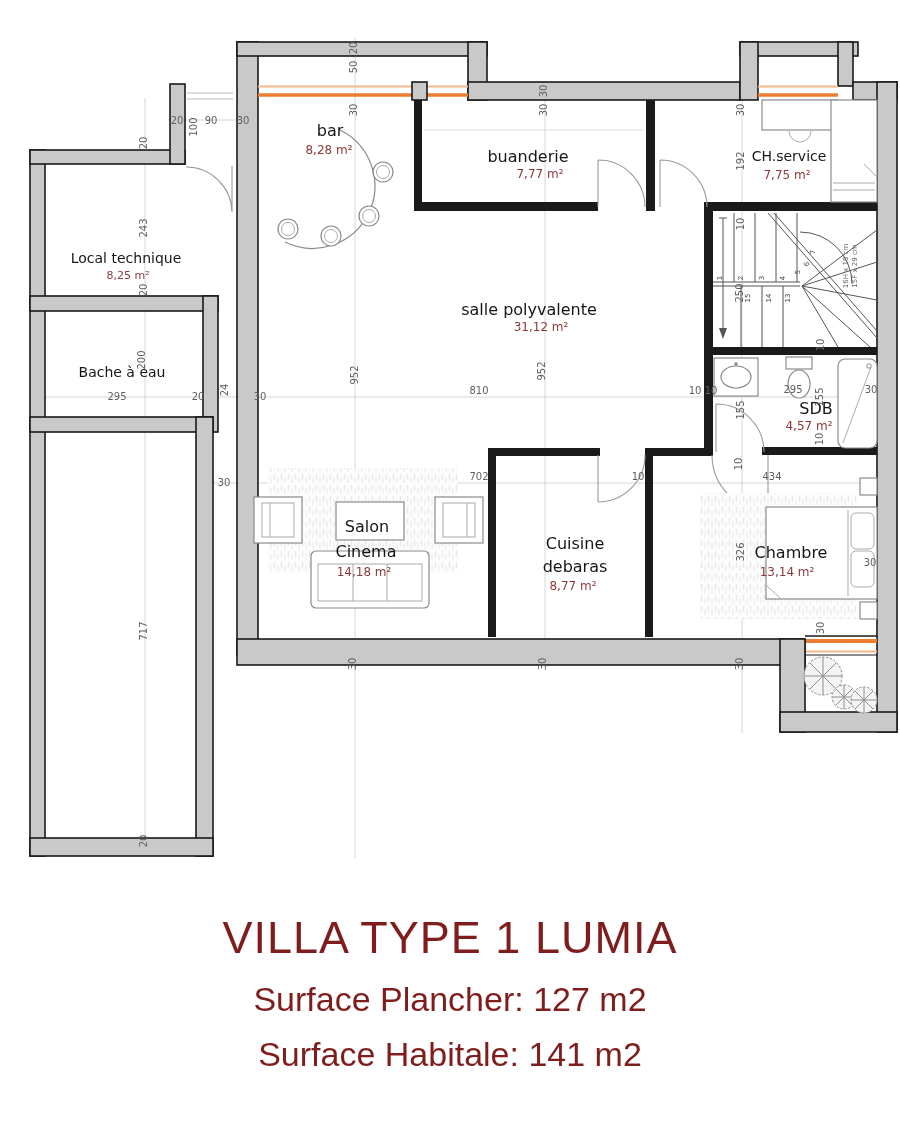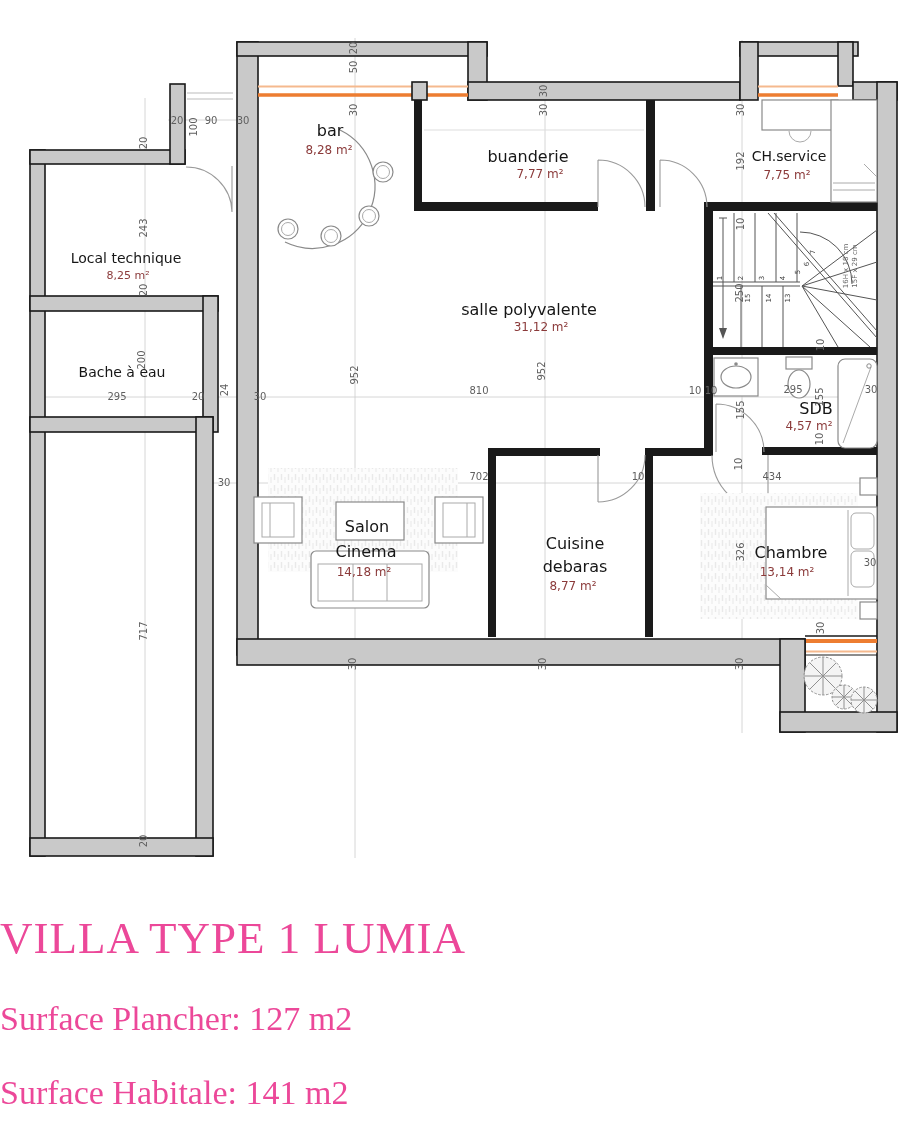--- a/index.html
+++ b/index.html
@@ -12,23 +12,23 @@
   .room-sm{font:14px "DejaVu Sans","Liberation Sans",sans-serif;fill:#161616;text-anchor:middle;}
   .area{font:12px "DejaVu Sans","Liberation Sans",sans-serif;fill:#8b3a3a;text-anchor:middle;}
   .area-sm{font:11px "DejaVu Sans","Liberation Sans",sans-serif;fill:#8b3a3a;text-anchor:middle;}
   .wall{fill:#c9c9c9;stroke:#1a1a1a;stroke-width:1.6;}
   .iwall{fill:#1a1a1a;stroke:none;}
   .guide{stroke:#cccccc;stroke-width:0.8;fill:none;}
   .door{stroke:#9a9a9a;stroke-width:1.1;fill:none;}
   .furn{stroke:#8a8a8a;stroke-width:1.2;fill:#ffffff;}
   .furn-l{stroke:#aaaaaa;stroke-width:1;fill:none;}
   .stair{stroke:#555;stroke-width:1;fill:none;}
-  .titleblock{font-family:Liberation Serif, serif;color:#ec4899;}
+  .titleblock{text-align:center;font-family:Liberation Sans, sans-serif;color:#7f1d1d;}
   .titleblock h1{font-size:45px;font-weight:normal;margin:40px 0 0 0;letter-spacing:1px;}
-  .titleblock p{font-size:34px;font-weight:normal;margin:36px 0 0 0;}
+  .titleblock p{font-size:34px;font-weight:normal;margin:16px 0 0 0;}
 </style>
 </head>
 <body>
 
 <div id="stage">
   <svg width="900" height="872" viewBox="0 0 900 872">
     <defs>
       <pattern id="rug" width="7" height="11" patternUnits="userSpaceOnUse">
         <rect width="7" height="11" fill="#fcfcfc"></rect>
         <path d="M1.5,1 V7" stroke="#e9e9e9" stroke-width="1.4" fill="none"></path>

